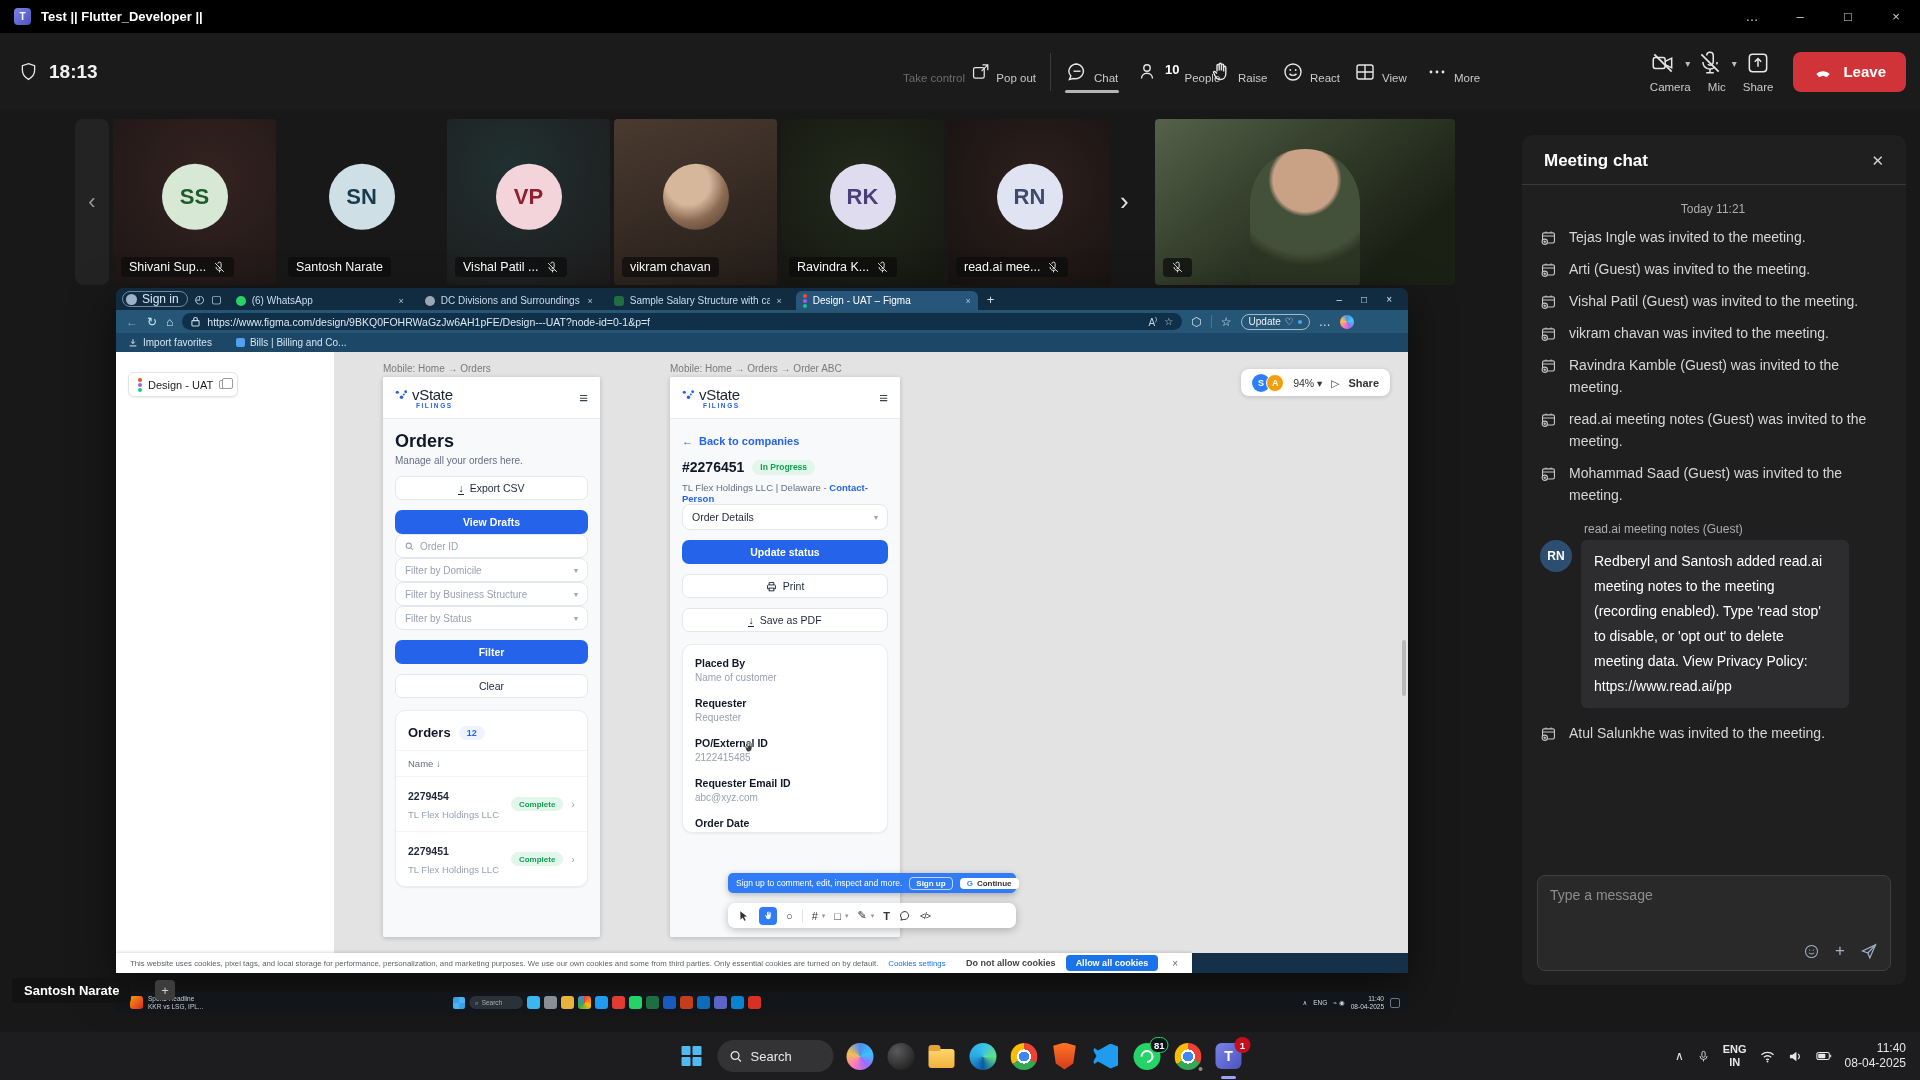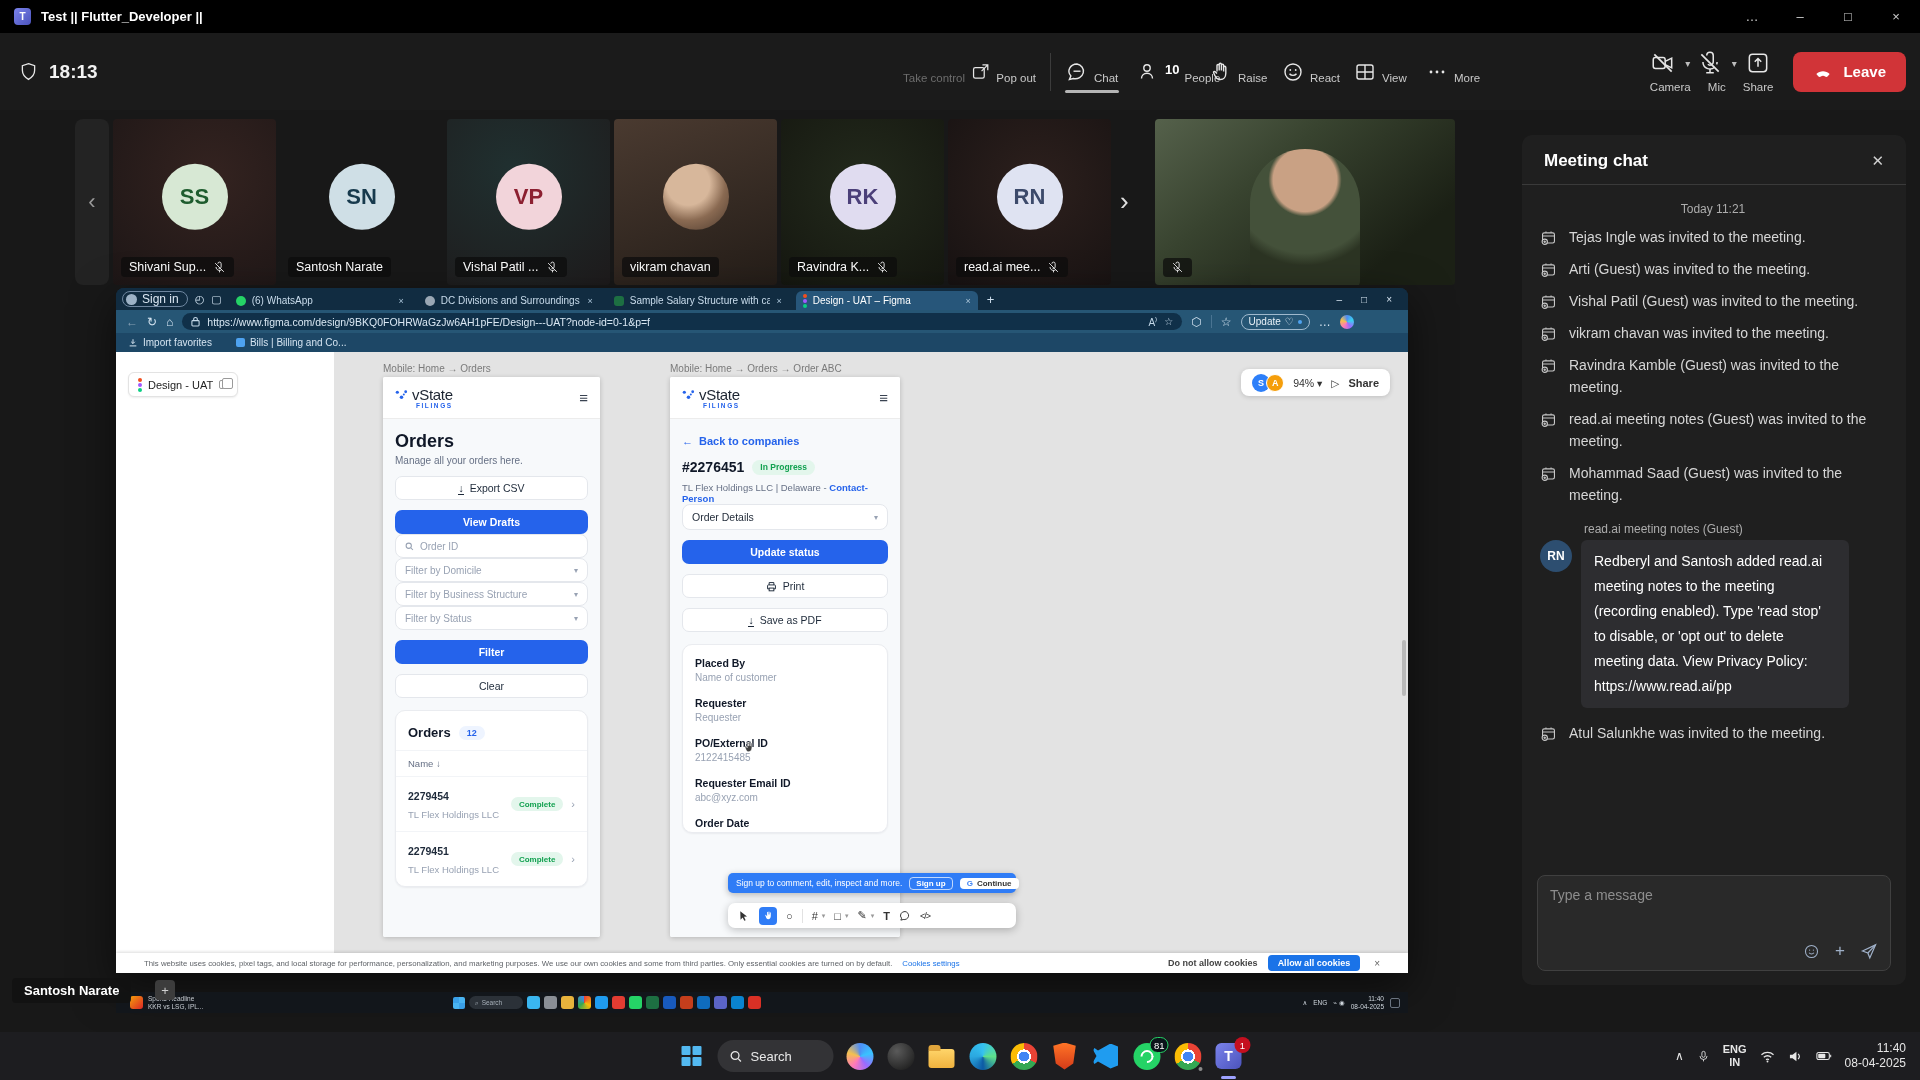--- a/index.html
+++ b/index.html
@@ -124,21 +124,21 @@
 .fbanner{position:absolute;left:394px;top:521px;width:288px;height:20px;background:#2f7cf6;border-radius:5px;display:flex;align-items:center;gap:7px;padding:0 8px;color:#fff;font-size:8.5px;box-shadow:0 2px 7px rgba(0,0,0,.28);white-space:nowrap}
 .fbsign{border:1px solid rgba(255,255,255,.7);border-radius:4px;padding:1px 6px;font-size:8px;font-weight:600}
 .fbcont{background:#fff;color:#333;border-radius:4px;padding:1px 7px;font-size:8px;font-weight:700;display:flex;gap:4px;align-items:center}
 .gg{color:#4285f4;font-weight:800}
 .ftoolbar{position:absolute;left:394px;top:551px;width:288px;height:25px;background:#fff;border-radius:7px;box-shadow:0 2px 9px rgba(0,0,0,.24);display:flex;align-items:center;gap:9px;padding:0 10px;color:#333;font-size:11px}
 .handtool{width:18px;height:18px;background:#2f7cf6;border-radius:4px;display:flex;align-items:center;justify-content:center}
 .tdiv{width:1px;height:14px;background:#e2e2e2}
 .tcar{font-size:7px;color:#999;margin-left:-5px}
 .fscroll{position:absolute;right:2px;top:288px;width:4px;height:56px;background:#b9b9b9;border-radius:2px}
 .handcur{position:absolute;left:408px;top:388px}
-.cookie{position:absolute;left:0;bottom:0;width:1292px;height:20px;background:#fff;display:flex;align-items:center;gap:10px;padding:0 28px;font-size:7.8px;color:#5f6368;box-shadow:0 -1px 3px rgba(0,0,0,.14)}
+.cookie{position:absolute;left:0;bottom:0;width:1076px;height:20px;background:#fff;display:flex;align-items:center;gap:10px;padding:0 14px;font-size:7.8px;color:#5f6368;box-shadow:0 -1px 3px rgba(0,0,0,.14)}
 .cktext{white-space:nowrap;overflow:hidden;max-width:890px}
 .ckset{color:#1a73e8;white-space:nowrap}
 .ckdeny{margin-left:auto;color:#444;font-size:9px;font-weight:600;white-space:nowrap}
 .ckallow{background:#1a73e8;color:#fff;border-radius:4px;padding:3px 10px;font-size:9px;font-weight:600;white-space:nowrap}
 .ckx{color:#666;font-size:10px;margin-left:4px}
 
 .ptask{position:absolute;left:116px;top:882px;width:1292px;height:21px;background:#12161b;display:flex;align-items:center;padding:0 8px}
 .ptw{display:flex;gap:5px;align-items:center;margin-left:6px}
 .ptwico{width:13px;height:13px;border-radius:3px;background:linear-gradient(135deg,#f59e0b,#dc2626)}
 .ptwt{font-size:6.5px;color:#c9ced4;line-height:7.5px}
@@ -167,21 +167,21 @@
 .inputbox{margin:12px 15px 14px;height:96px;background:#292929;border:1px solid #404040;border-radius:8px;position:relative;padding:10px 12px;flex:0 0 auto}
 .inputbox input{background:transparent;border:none;outline:none;color:#fff;font-size:14px;width:100%;font-family:"Liberation Sans",sans-serif}
 .inputbox input::placeholder{color:#8d8d8d}
 .inicons{position:absolute;right:12px;bottom:9px;display:flex;gap:15px;align-items:center;color:#9fb0c8}
 .plus{font-size:17px;color:#9fb0c8}
 
 .taskbar{position:absolute;left:0;top:1032px;width:1920px;height:48px;background:#1d1d20;display:flex;align-items:center}
 .tbc{position:absolute;left:50%;transform:translateX(-50%);display:flex;align-items:center;gap:11px}
 .tbsearch{height:32px;width:116px;border-radius:16px;background:#333336;display:flex;align-items:center;gap:8px;padding:0 12px;color:#e8e8e8;font-size:13px}
 .tbi{width:30px;height:30px;position:relative;display:flex;align-items:center;justify-content:center}
-.badge{position:absolute;top:-4px;right:-7px;min-width:16px;height:16px;border-radius:8px;background:#c50f1f;color:#fff;font-size:9.5px;font-weight:400;display:flex;align-items:center;justify-content:center;padding:0 3px}
+.badge{position:absolute;top:-4px;right:-7px;min-width:16px;height:16px;border-radius:8px;background:#c50f1f;color:#fff;font-size:9.5px;font-weight:700;display:flex;align-items:center;justify-content:center;padding:0 3px}
 .badge.wa{background:#0b141a;border:1.5px solid #25d366}
 .copilot{width:27px;height:27px;border-radius:50%;background:conic-gradient(#4e8df5,#38c3ff,#9a6bff,#ff7ab8,#f4c14e,#4e8df5)}
 .darkc{width:27px;height:27px;border-radius:50%;background:radial-gradient(circle at 35% 30%,#5a5a5a,#141414)}
 .folder{width:26px;height:19px;border-radius:3px;background:linear-gradient(#ffd56a,#f0b23e);position:relative;margin-top:4px}
 .folder::before{content:"";position:absolute;top:-4px;left:0;width:12px;height:6px;border-radius:3px 3px 0 0;background:#e0a53c}
 .edge{width:27px;height:27px;border-radius:50%;background:conic-gradient(from 180deg,#0c59a4,#2ba8e0,#35c1f1,#5ee08a,#0c59a4)}
 .chrome{width:27px;height:27px;border-radius:50%;background:radial-gradient(circle,#4285f4 0 26%,#fff 26% 37%,transparent 37%),conic-gradient(#ea4335 0 33%,#34a853 33% 66%,#fbbc05 66%)}
 .brave{width:25px;height:27px;background:linear-gradient(#ff7426,#d43a19);clip-path:polygon(50% 0,95% 12%,85% 78%,50% 100%,15% 78%,5% 12%)}
 .vscode{width:25px;height:25px;background:#1f9cf0;clip-path:polygon(70% 0,100% 12%,100% 88%,70% 100%,20% 72%,6% 82%,0 74%,14% 50%,0 26%,6% 18%,20% 28%)}
 .wapp{width:27px;height:27px;border-radius:50%;background:#25d366;display:flex;align-items:center;justify-content:center}

